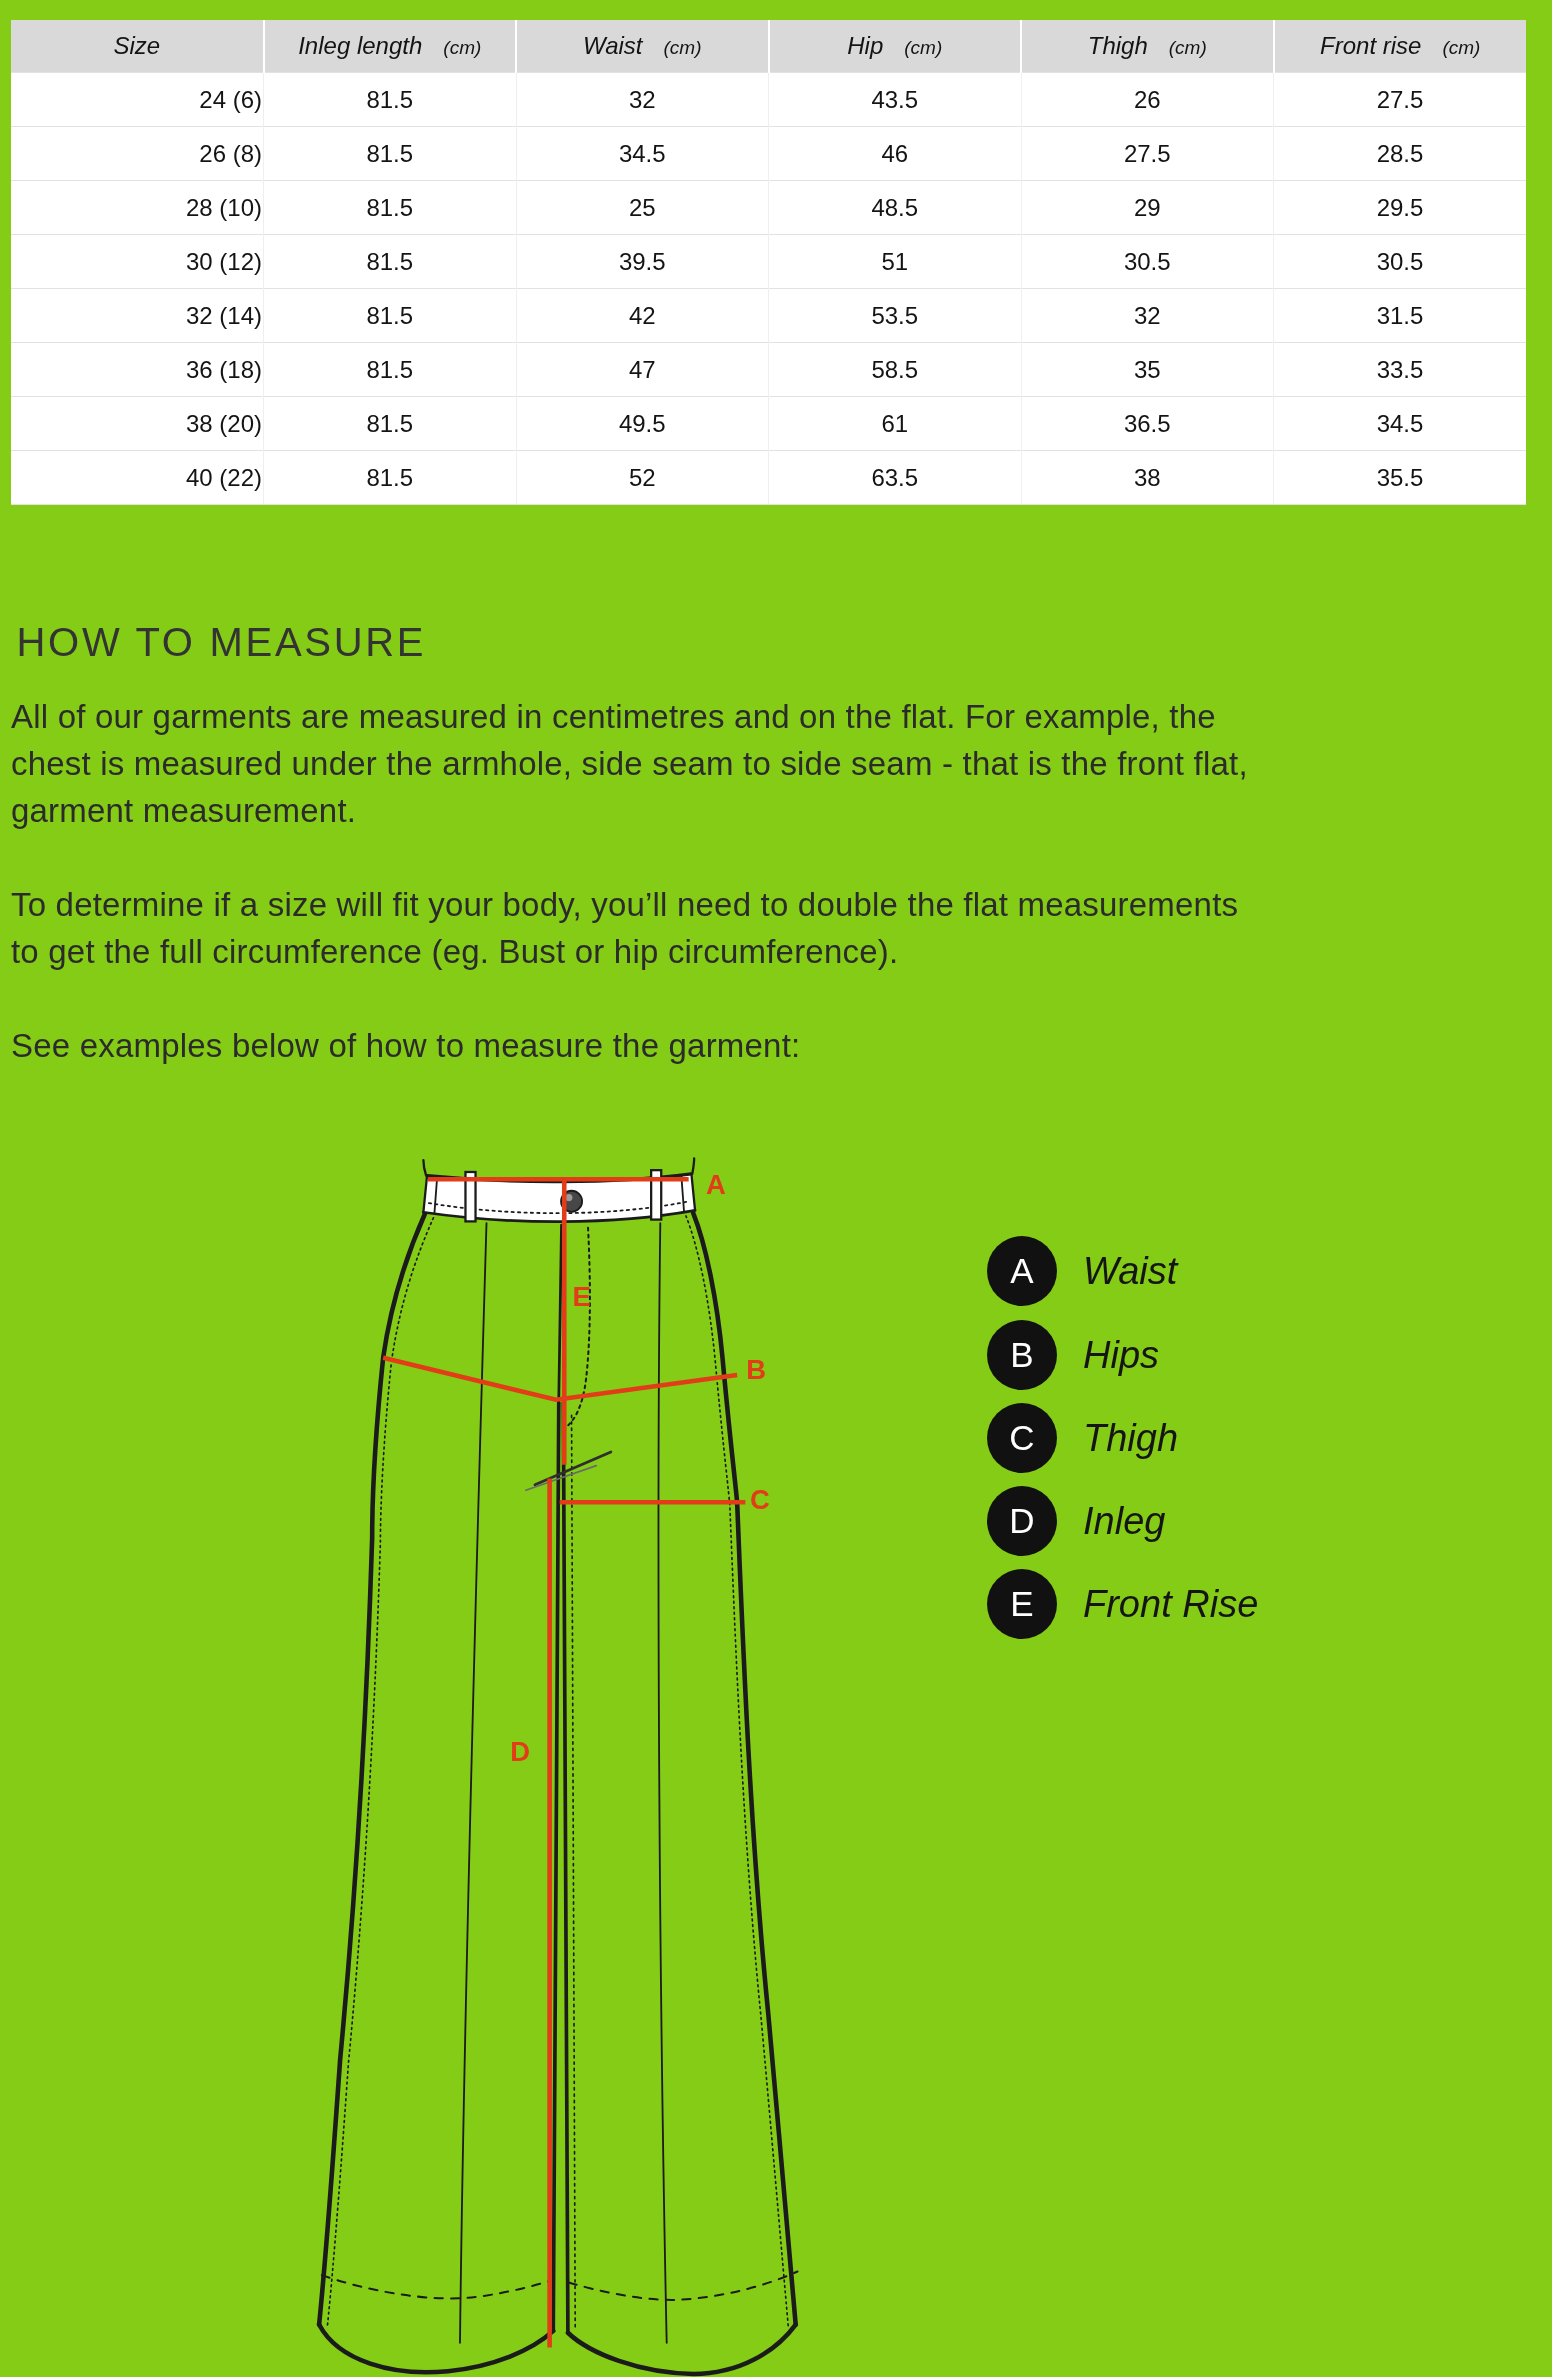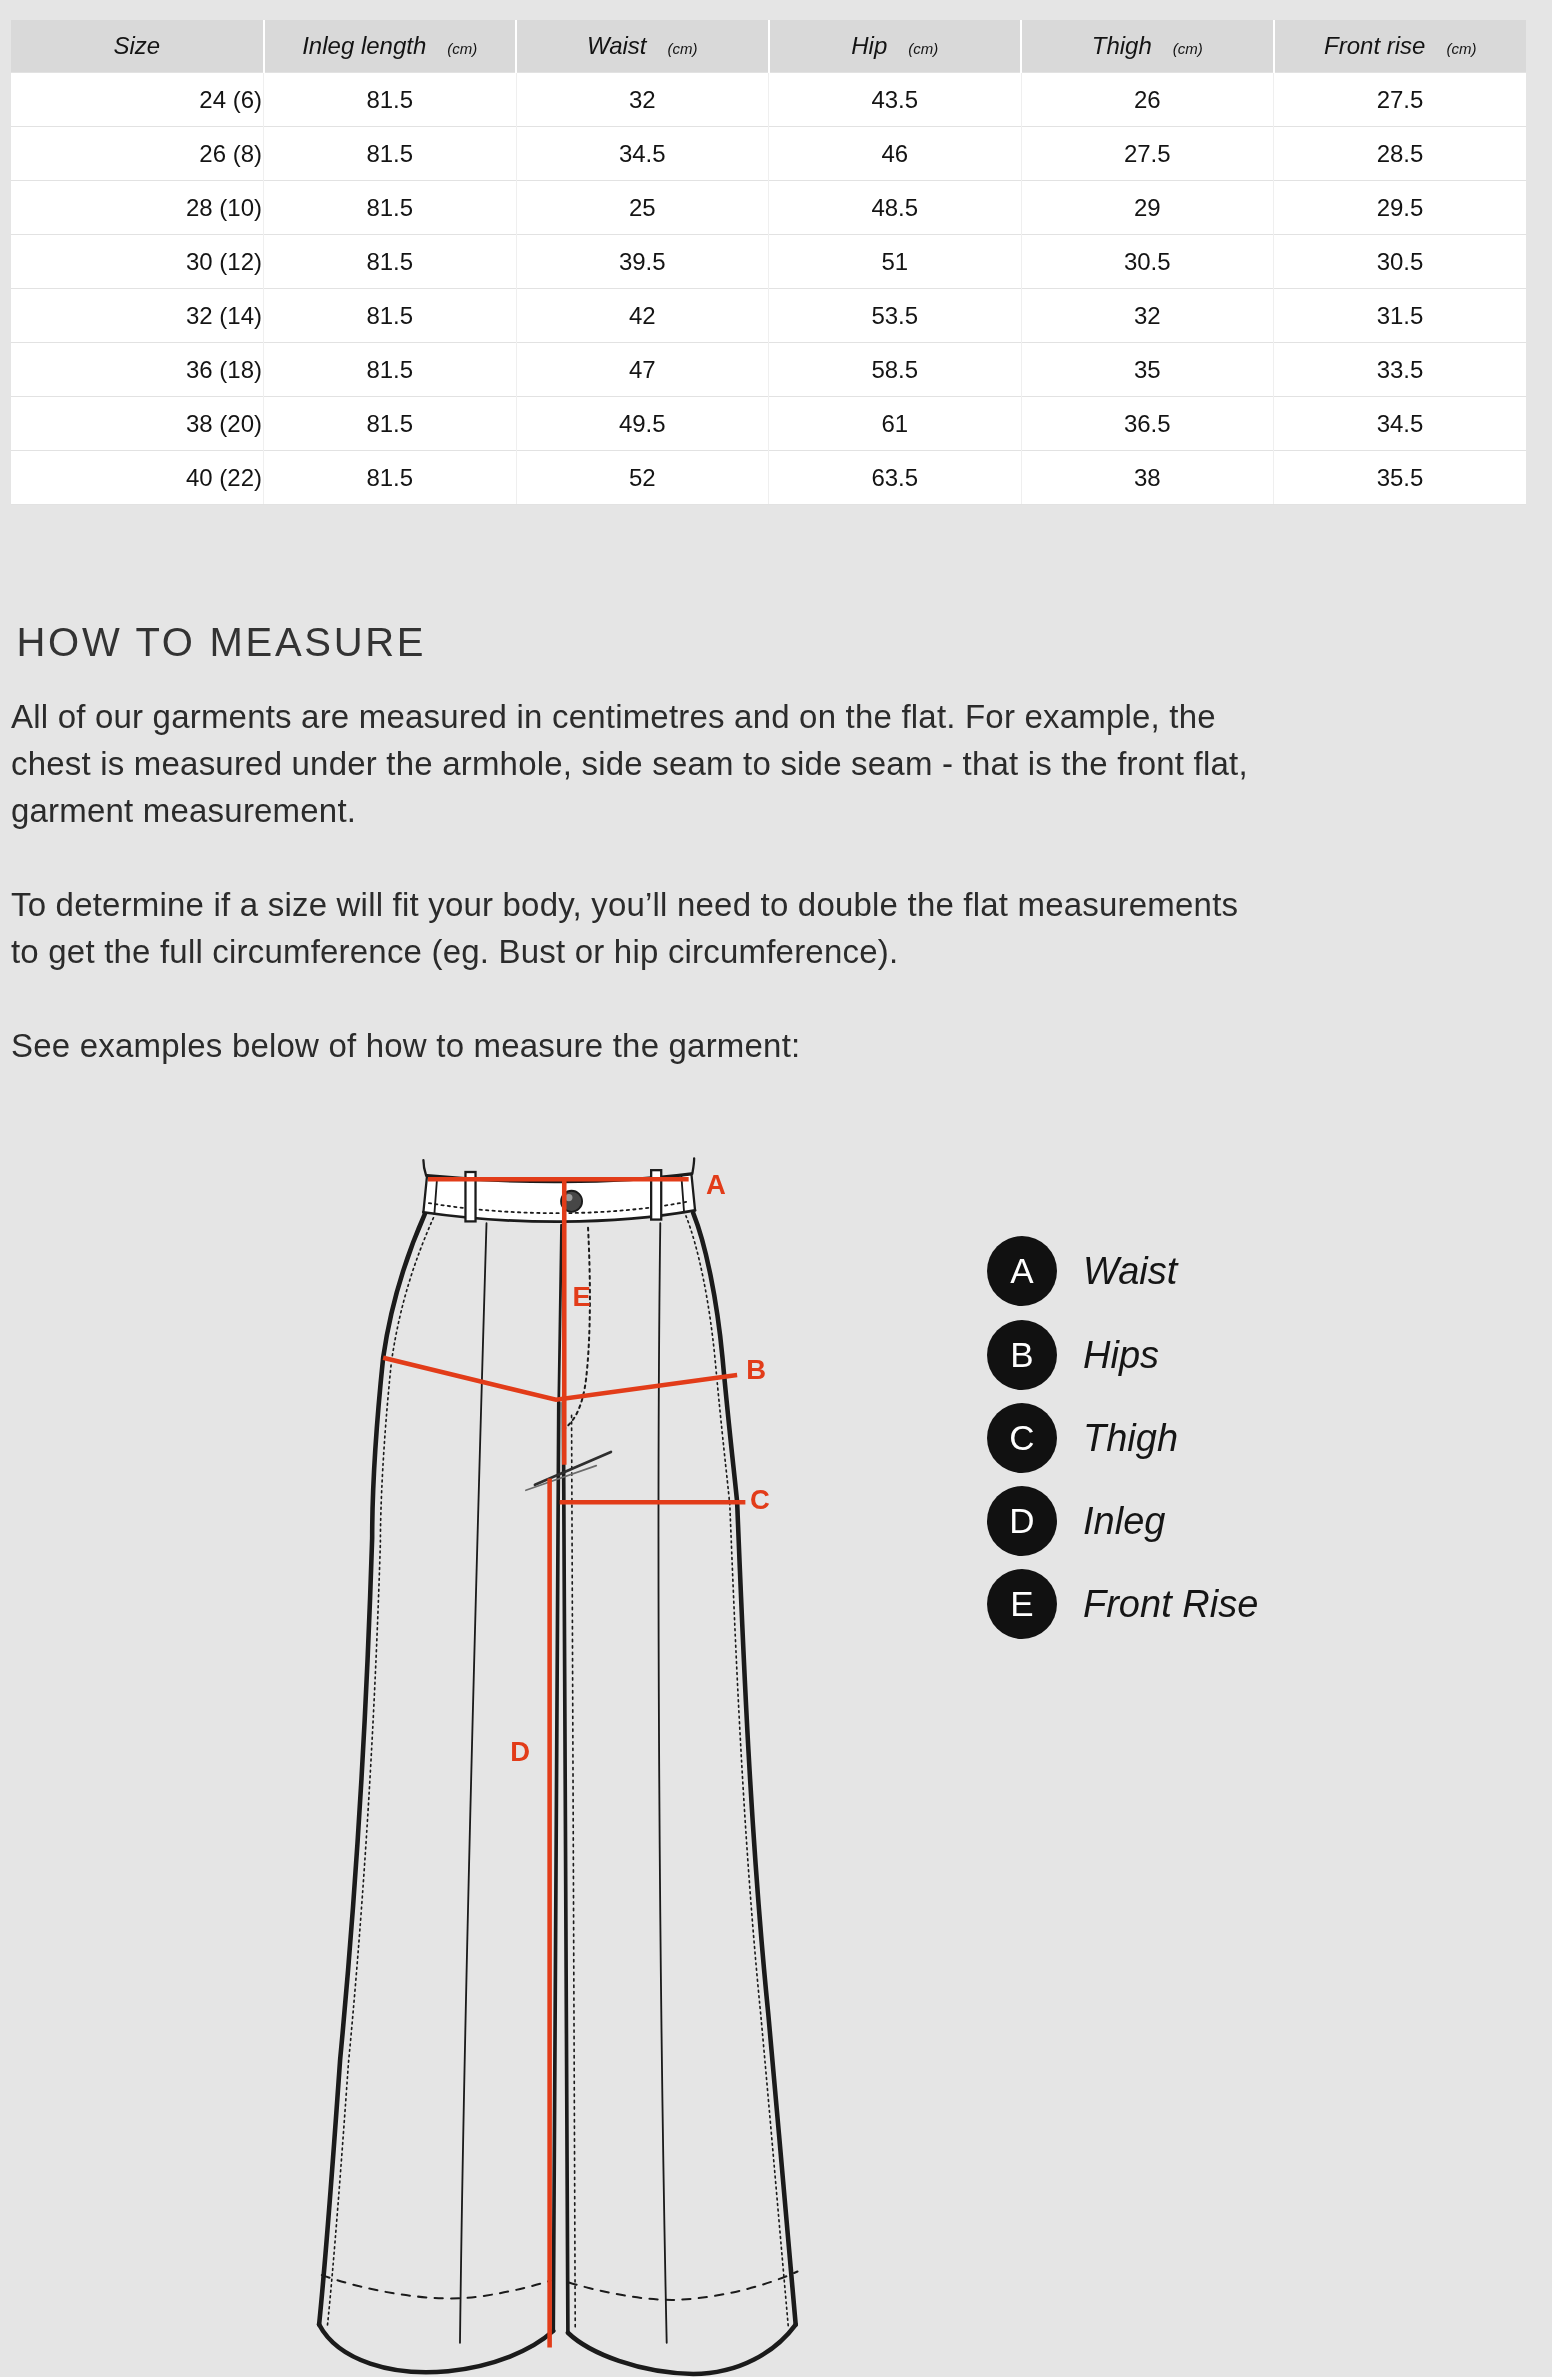--- a/index.html
+++ b/index.html
@@ -3,38 +3,38 @@
 <meta charset="utf-8">
 <style>
   :root{
     --accent:#e23c19;
     --header-bg:#d9d9d9;
     --ink:#1b1b1b;
     --text:#2a2a2a;
   }
   html,body{margin:0;padding:0;background:#fff;}
   #page{
-    position:relative;width:1552px;height:2377px;background:#e5e5e5;overflow:hidden;
+    position:relative;width:1552px;height:2377px;background:#84cc16;overflow:hidden;
     font-family:"Liberation Sans",sans-serif;color:var(--text);
   }
 
   
   #size-table{
     position:absolute;left:11px;top:20px;width:1515px;
     border-collapse:collapse;table-layout:fixed;
     font-size:24px;color:#141414;text-align:center;
   }
   #size-table thead th{
     background:var(--header-bg);
     font-style:italic;font-weight:400;
     height:50px;vertical-align:middle;
     border-left:2.7px solid #fff;
   }
   #size-table thead th:first-child{border-left:none;}
-  #size-table th .unit{font-size:15px;margin-left:21px;}
+  #size-table th .unit{font-size:19px;margin-left:21px;}
   #size-table tbody td{
     height:51px;vertical-align:middle;background:#fff;
     border-top:1.8px solid #e2e2e2;border-left:1.8px solid #efefef;
   }
   #size-table tbody td:first-child{border-left:none;text-align:right;}
   #size-table tbody tr:last-child td{border-bottom:1.8px solid #e2e2e2;}
 
   
   .h2{
     position:absolute;left:16.5px;top:620px;

